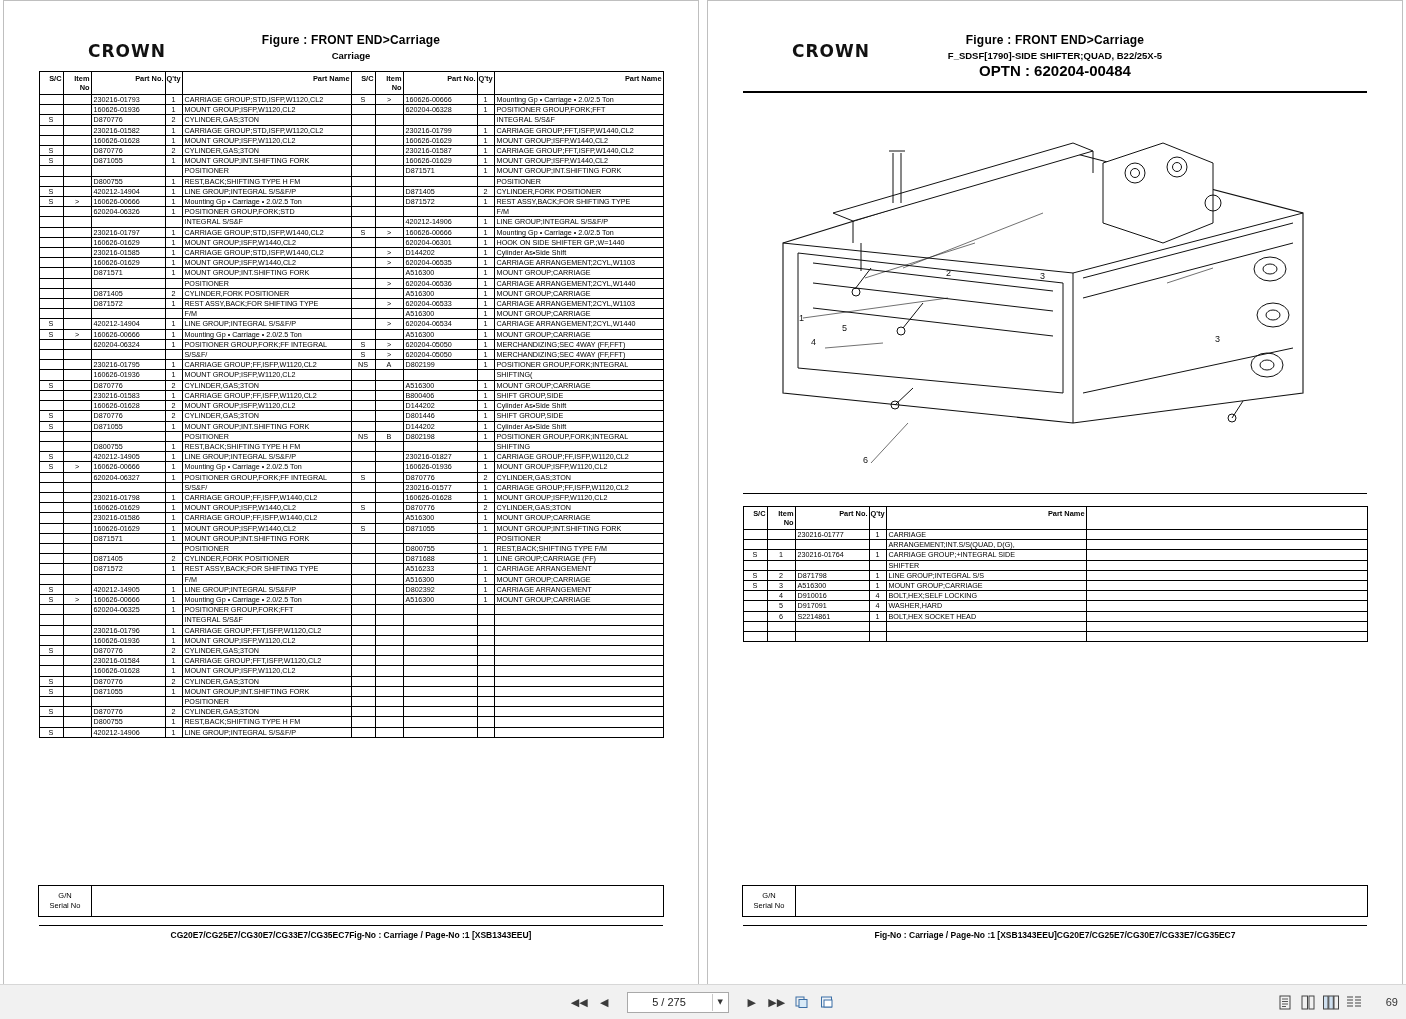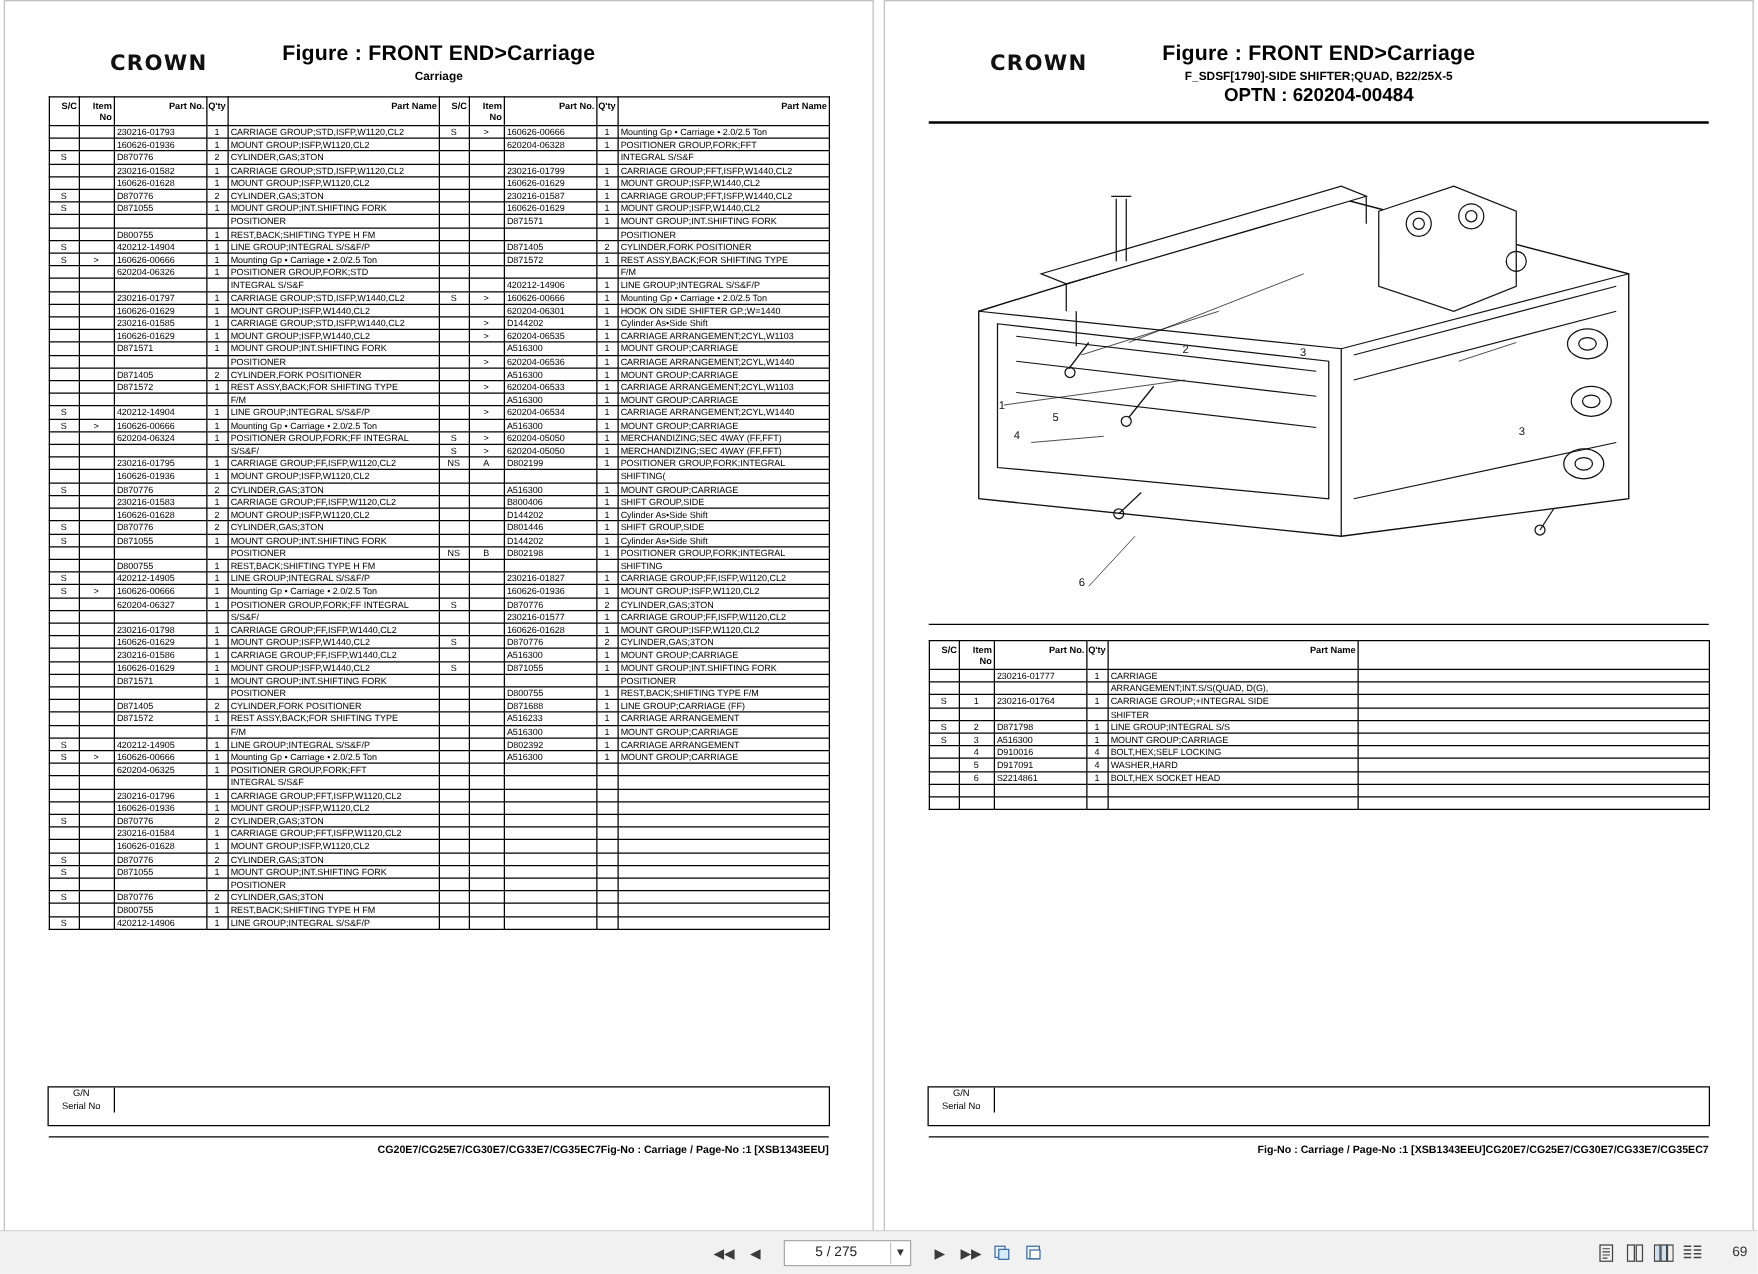--- a/index.html
+++ b/index.html
@@ -6,42 +6,42 @@
   body{width:1406px;height:1019px;font-family:"Liberation Sans",sans-serif;color:#000;overflow:hidden;}
   .viewer{position:relative;width:1406px;height:1019px;background:#ffffff;}
   .pages{position:absolute;left:0;top:0;width:1406px;height:985px;display:flex;}
   .page{position:relative;background:#fff;border:1px solid #bfbfbf;box-sizing:border-box;}
   .page-left{width:696px;height:985px;margin-left:3px;}
   .page-right{width:696px;height:985px;margin-left:8px;}
   .inner{position:absolute;left:0;top:0;right:0;bottom:0;padding:14px 18px;box-sizing:border-box;}
 
   .brand{font-family:"DejaVu Sans",sans-serif;font-weight:bold;font-size:17px;letter-spacing:1px;color:#111;}
   .brand-wrap{position:absolute;left:40px;top:40px;margin-left:44px;}
-  .hdr-title{text-align:center;font-size:17px;font-weight:bold;letter-spacing:.2px;}
+  .hdr-title{text-align:center;font-size:12px;font-weight:bold;letter-spacing:.2px;}
   .hdr-sub{text-align:center;font-size:9.5px;font-weight:bold;margin-top:3px;}
   .hdr-sub2{text-align:center;font-size:15px;font-weight:bold;margin-top:1px;}
 
   table.parts{border-collapse:collapse;table-layout:fixed;font-size:7.2px;}
   table.parts th,table.parts td{border:1px solid #000;padding:0 2px;vertical-align:top;line-height:9.2px;}
   table.parts th{font-weight:bold;text-align:right;font-size:7.4px;padding:2px 1px;line-height:9px;}
   td.c{text-align:center;}
 
   
   .tbl-left{width:624px;margin:10px auto 0 auto;}
   .tbl-left col.sc{width:24px}
   .tbl-left col.item{width:28px}
   .tbl-left col.pn{width:74px}
   .tbl-left col.qty{width:17px}
   .tbl-left col.name{width:169px}
 
   .bottom-box{position:absolute;left:18px;right:18px;bottom:44px;}
-  .gn{border:1px solid #000;width:624px;margin:0 auto;height:30px;display:flex;flex-direction:column;}
+  .gn{border:1px solid #000;width:624px;margin:0 auto;height:30px;display:flex;}
   .gn .lbl{width:52px;border-right:1px solid #000;font-size:7.5px;display:flex;flex-direction:column;justify-content:center;align-items:center;line-height:10px;}
   .gn .fill{flex:1;}
-  .footer{width:624px;margin:8px auto 16px auto;border-top:1px solid #000;display:flex;justify-content:flex-end;font-size:8.5px;font-weight:bold;padding-top:4px;}
+  .footer{width:624px;margin:8px auto 0 auto;border-top:1px solid #000;display:flex;justify-content:center;font-size:8.5px;font-weight:bold;padding-top:4px;}
 
   
   .fig-box{width:624px;margin:12px auto 0 auto;border-top:2px solid #000;border-bottom:1px solid #000;height:400px;position:relative;background:#fff;}
   .tbl-right{width:624px;margin:12px auto 0 auto;}
   .tbl-right col.sc{width:24px}
   .tbl-right col.item{width:28px}
   .tbl-right col.pn{width:74px}
   .tbl-right col.qty{width:17px}
   .tbl-right col.name{width:200px}
   .tbl-right col.blank{width:281px}

